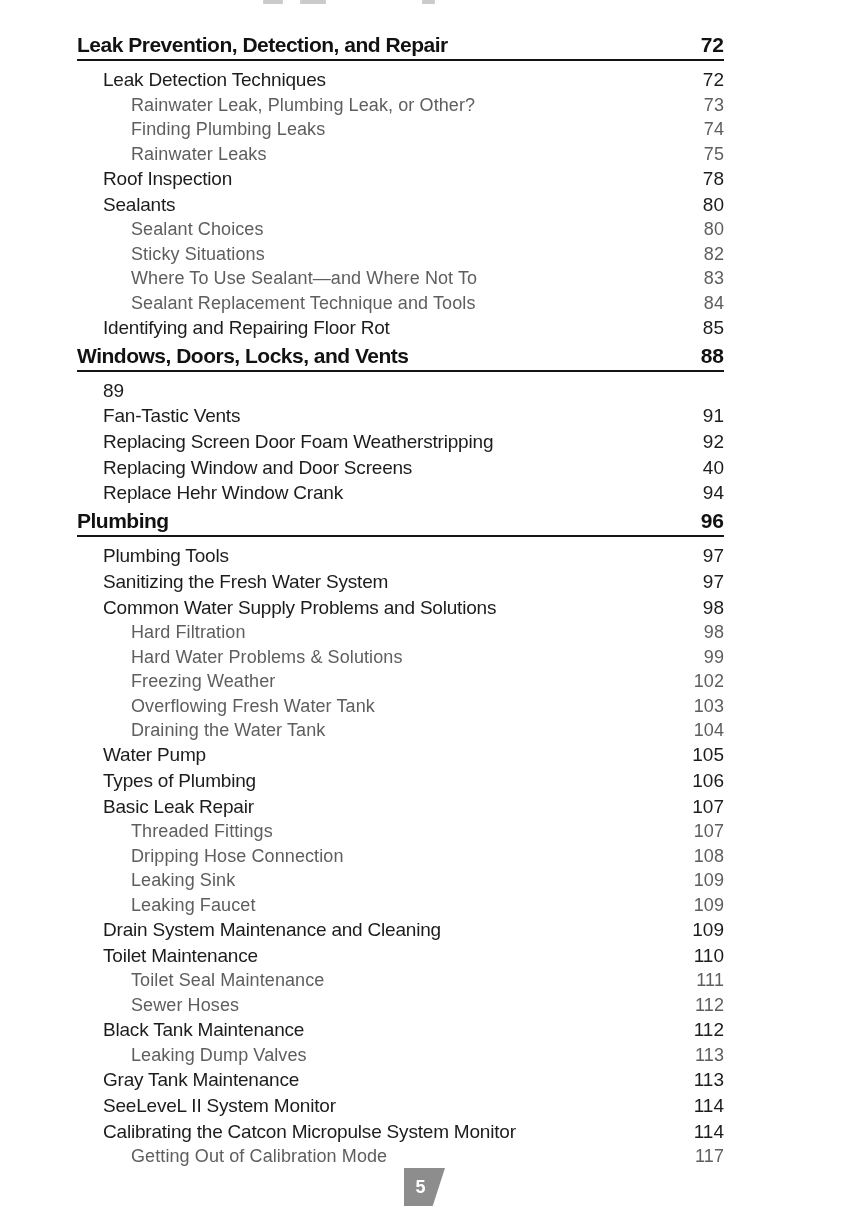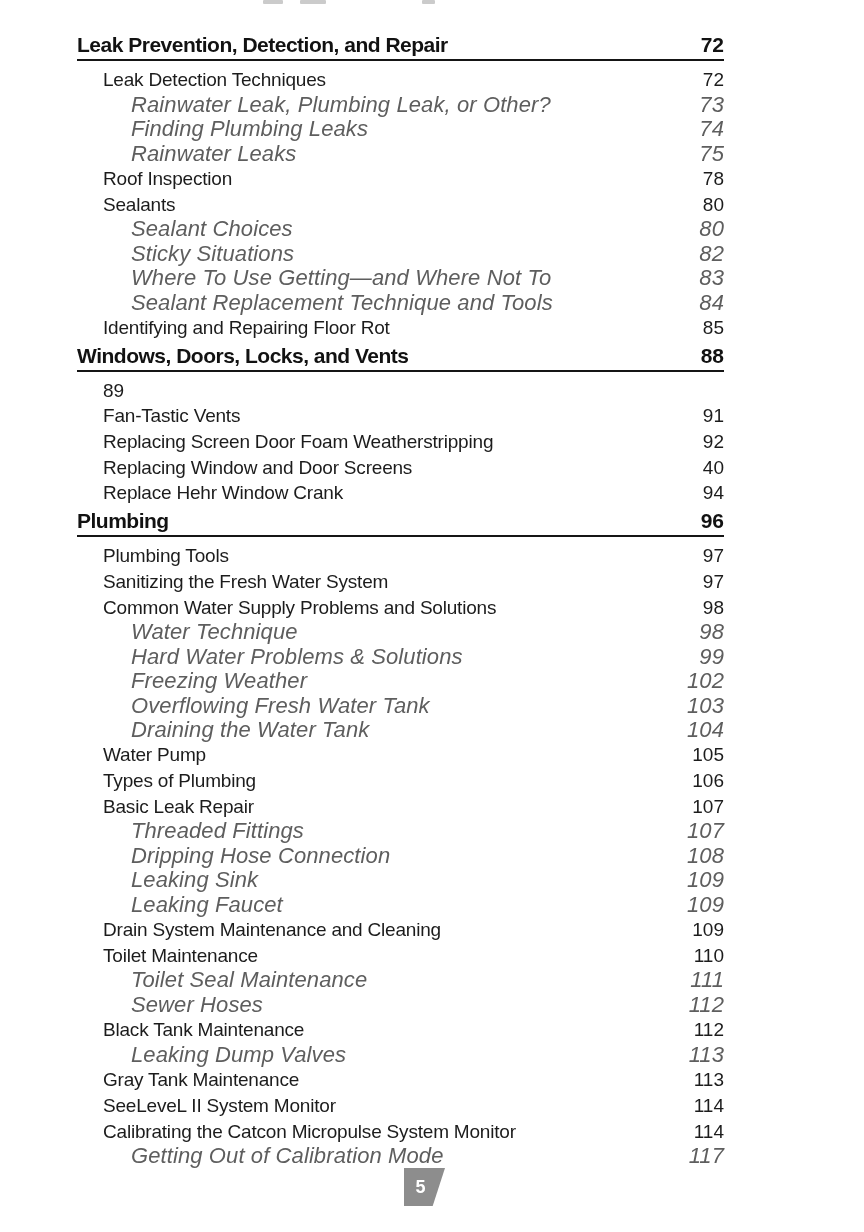--- a/index.html
+++ b/index.html
@@ -41,21 +41,21 @@
     display: flex; justify-content: space-between; align-items: baseline; text-align: right;
   }
   .row .label { white-space: nowrap; }
   .lvl2 {
     font-size: 19px; color: #1c1c1c; letter-spacing: -0.2px;
     line-height: 25.7px;
     padding-left: 26px;
   }
   .lvl2 .page { letter-spacing: 0; }
   .lvl3 {
-    font-size: 22px; font-style: italic; color: #5e5e5e;
+    font-size: 18px; color: #5e5e5e;
     letter-spacing: 0.1px;
     line-height: 24.4px;
     padding-left: 54px;
   }
   .page-badge {
     position: absolute;
     left: 404px; top: 1168px;
     width: 41px; height: 38px;
     background: #8d8d8d;
     clip-path: polygon(0 0, 100% 0, 70% 100%, 0 100%);
@@ -103,21 +103,21 @@
       </div>
       <div class="row lvl3">
         <span class="label">Sealant Choices</span>
         <span class="page">80</span>
       </div>
       <div class="row lvl3">
         <span class="label">Sticky Situations</span>
         <span class="page">82</span>
       </div>
       <div class="row lvl3">
-        <span class="label">Where To Use Getting—and Where Not To</span>
+        <span class="label">Where To Use Sealant—and Where Not To</span>
         <span class="page">83</span>
       </div>
       <div class="row lvl3">
         <span class="label">Sealant Replacement Technique and Tools</span>
         <span class="page">84</span>
       </div>
       <div class="row lvl2">
         <span class="label">Identifying and Repairing Floor Rot</span>
         <span class="page">85</span>
       </div>
@@ -158,21 +158,21 @@
       </div>
       <div class="row lvl2">
         <span class="label">Sanitizing the Fresh Water System</span>
         <span class="page">97</span>
       </div>
       <div class="row lvl2">
         <span class="label">Common Water Supply Problems and Solutions</span>
         <span class="page">98</span>
       </div>
       <div class="row lvl3">
-        <span class="label">Water Technique</span>
+        <span class="label">Hard Filtration</span>
         <span class="page">98</span>
       </div>
       <div class="row lvl3">
         <span class="label">Hard Water Problems &amp; Solutions</span>
         <span class="page">99</span>
       </div>
       <div class="row lvl3">
         <span class="label">Freezing Weather</span>
         <span class="page">102</span>
       </div>

